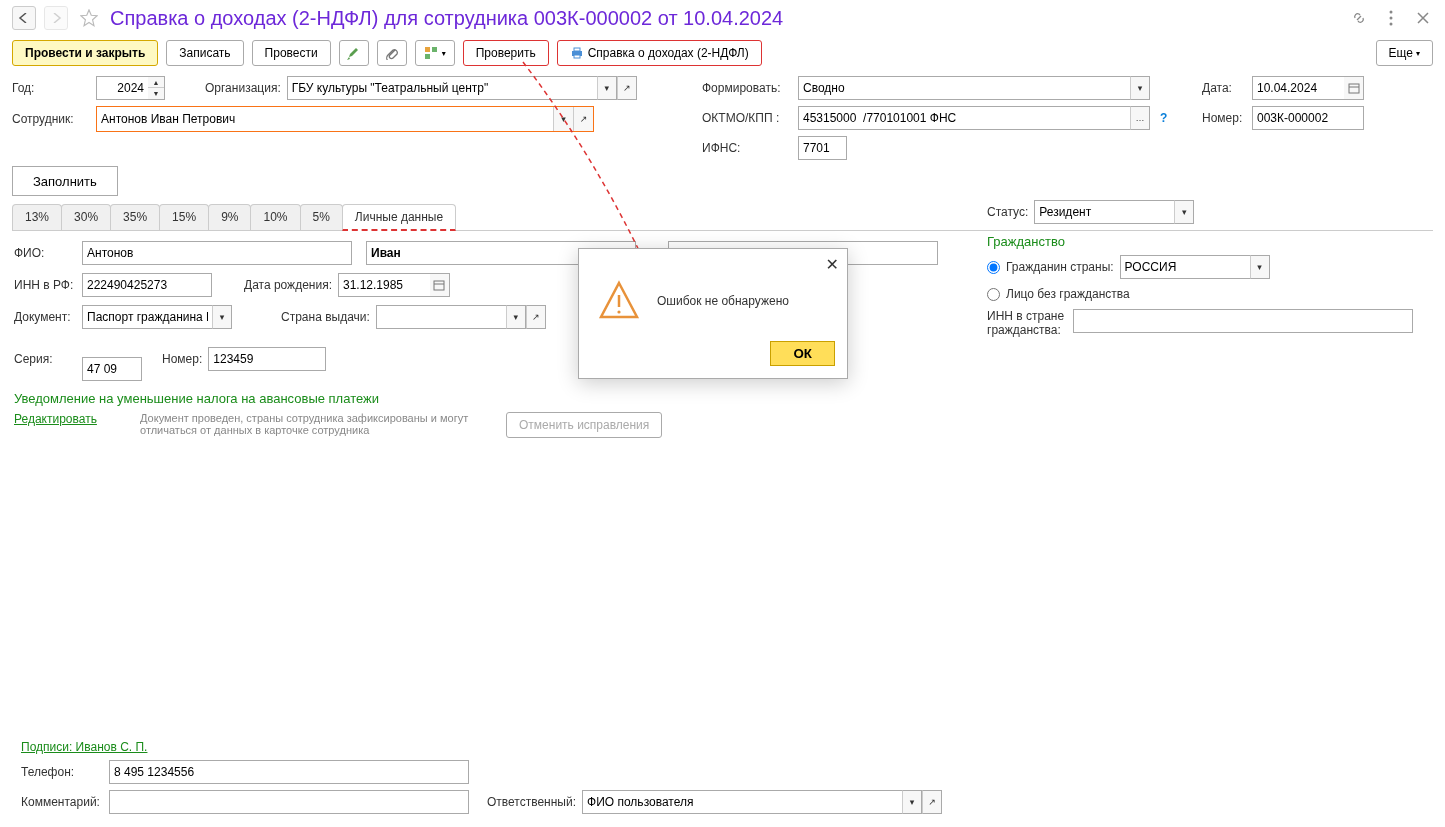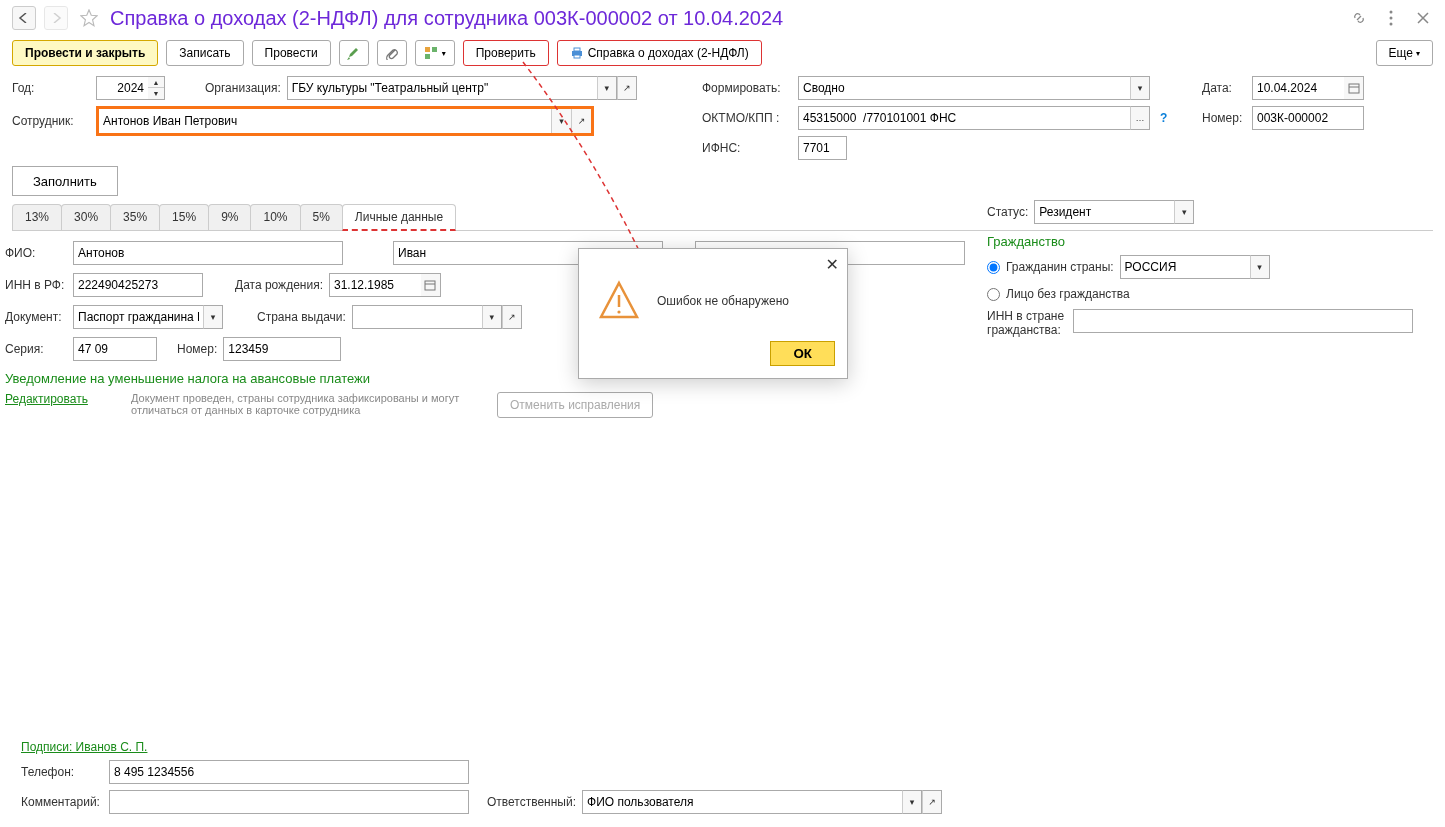--- a/index.html
+++ b/index.html
@@ -18,28 +18,28 @@
 .btn-red { border: 1px solid #d33; }
 .btn-more { margin-left: auto; display: flex; align-items: center; gap: 3px; }
 .label { min-width: 80px; }
 .input { height: 24px; border: 1px solid #aaa; padding: 0 4px; font-size: 12px; background: #fff; }
 .select-wrap { display: flex; align-items: stretch; }
 .select-wrap .input { border-right: none; }
 .select-btn { width: 20px; border: 1px solid #aaa; border-left: 1px solid #ccc; background: #f7f7f7; cursor: pointer; display: flex; align-items: center; justify-content: center; font-size: 9px; }
 .spinner { display: flex; flex-direction: column; border: 1px solid #aaa; border-left: none; }
 .spinner div { height: 11px; width: 16px; border-bottom: 1px solid #ccc; font-size: 7px; text-align: center; cursor: pointer; background: #f7f7f7; line-height: 11px; }
 .spinner div:last-child { border-bottom: none; }
-.emp-wrap { border: 3px solid #f97316; display: flex; }
+.emp-wrap { border: 1px solid #f97316; display: flex; }
 .emp-wrap .input { border: none; flex: 1; }
 .emp-wrap .select-btn { border: none; border-left: 1px solid #ccc; }
 .fill-btn { height: 30px; padding: 0 20px; margin: 4px 12px; border: 1px solid #aaa; background: #fff; cursor: pointer; font-size: 13px; }
 .tabs { display: flex; margin: 4px 12px 0; border-bottom: 1px solid #ccc; }
 .tab { padding: 5px 12px; border: 1px solid #ccc; border-bottom: none; margin-right: -1px; background: #f0f0f0; cursor: pointer; border-radius: 4px 4px 0 0; }
 .tab.active { background: #fff; border-bottom: 2px dashed #d33; margin-bottom: -1px; position: relative; }
-.tab-content { padding: 10px 5px; }
+.tab-content { padding: 10px 14px; }
 .field-group { display: flex; align-items: center; gap: 6px; margin-bottom: 8px; flex-wrap: wrap; }
 .section-title { color: #1a8c1a; font-size: 13px; margin: 10px 0 6px; }
 .link { color: #1a8c1a; text-decoration: underline; cursor: pointer; }
 .hint-text { color: #888; font-size: 11px; max-width: 340px; }
 .footer { position: absolute; bottom: 0; left: 0; right: 0; padding: 0 21px 10px; }
 .footer-row { display: flex; align-items: center; gap: 6px; padding: 3px 0; }
 .top-grid { display: flex; padding: 2px 12px; gap: 20px; align-items: flex-start; }
 .col { display: flex; flex-direction: column; gap: 6px; }
 .pair { display: flex; align-items: center; gap: 6px; }
 .dialog { position: absolute; left: 578px; top: 248px; width: 270px; background: #fff; border: 1px solid #aaa; box-shadow: 0 4px 20px rgba(0,0,0,.2); padding: 12px; }
@@ -215,21 +215,21 @@
   <div class="tab">9%</div>
   <div class="tab">10%</div>
   <div class="tab">5%</div>
   <div class="tab active">Личные данные</div>
 </div>
 
 <div class="tab-content">
   <div class="field-group">
     <span style="min-width:62px">ФИО:</span>
     <input class="input" style="width: 270px;" value="Антонов">
-    <input class="input" style="width: 270px; margin-left: 44px;" value="Иван">
+    <input class="input" style="width: 270px; margin-left: 8px; font-weight: bold;" value="Иван">
     <input class="input" style="width: 270px; margin-left: 26px;" value="Петрович">
   </div>
   <div class="field-group">
     <span style="min-width:62px">ИНН в РФ:</span>
     <input class="input" style="width: 130px;" value="222490425273">
     <span style="margin-left:26px">Дата рождения:</span>
     <div class="select-wrap">
         <input class="input" style="width: 92px;" value="31.12.1985">
         <div class="cal-btn">
           <svg width="12" height="12">
@@ -238,30 +238,30 @@
           </svg>
         </div>
       </div>
   </div>
   <div class="field-group">
     <span style="min-width:62px">Документ:</span>
     <div class="select-wrap">
         <input class="input" style="width: 130px;" value="Паспорт гражданина РФ">
         <div class="select-btn">▾</div>
       </div>
-    <span style="margin-left:28px">Страна выдачи:</span>
+    <span style="margin-left:43px">Страна выдачи:</span>
     <div class="select-wrap">
         <input class="input" style="width: 130px;">
         <div class="select-btn">▾</div>
         <div class="select-btn">↗</div>
       </div>
   </div>
   <div class="field-group">
     <span style="min-width:62px">Серия:</span>
-    <input class="input" style="width: 84px;" value="47 09">
+    <input class="input" style="width: 60px; margin-top: 20px;" value="47 09">
     <span style="margin-left:14px">Номер:</span>
     <input class="input" style="width: 118px;" value="123459">
   </div>
 
   <div class="section-title">Уведомление на уменьшение налога на авансовые платежи</div>
   <div class="field-group" style="align-items:flex-start">
     <span class="link" style="min-width:120px">Редактировать</span>
     <span class="hint-text">Документ проведен, страны сотрудника зафиксированы и могут отличаться от данных в карточке сотрудника</span>
     <button class="btn" style="margin-left:20px;color:#aaa">Отменить исправления</button>
   </div>

